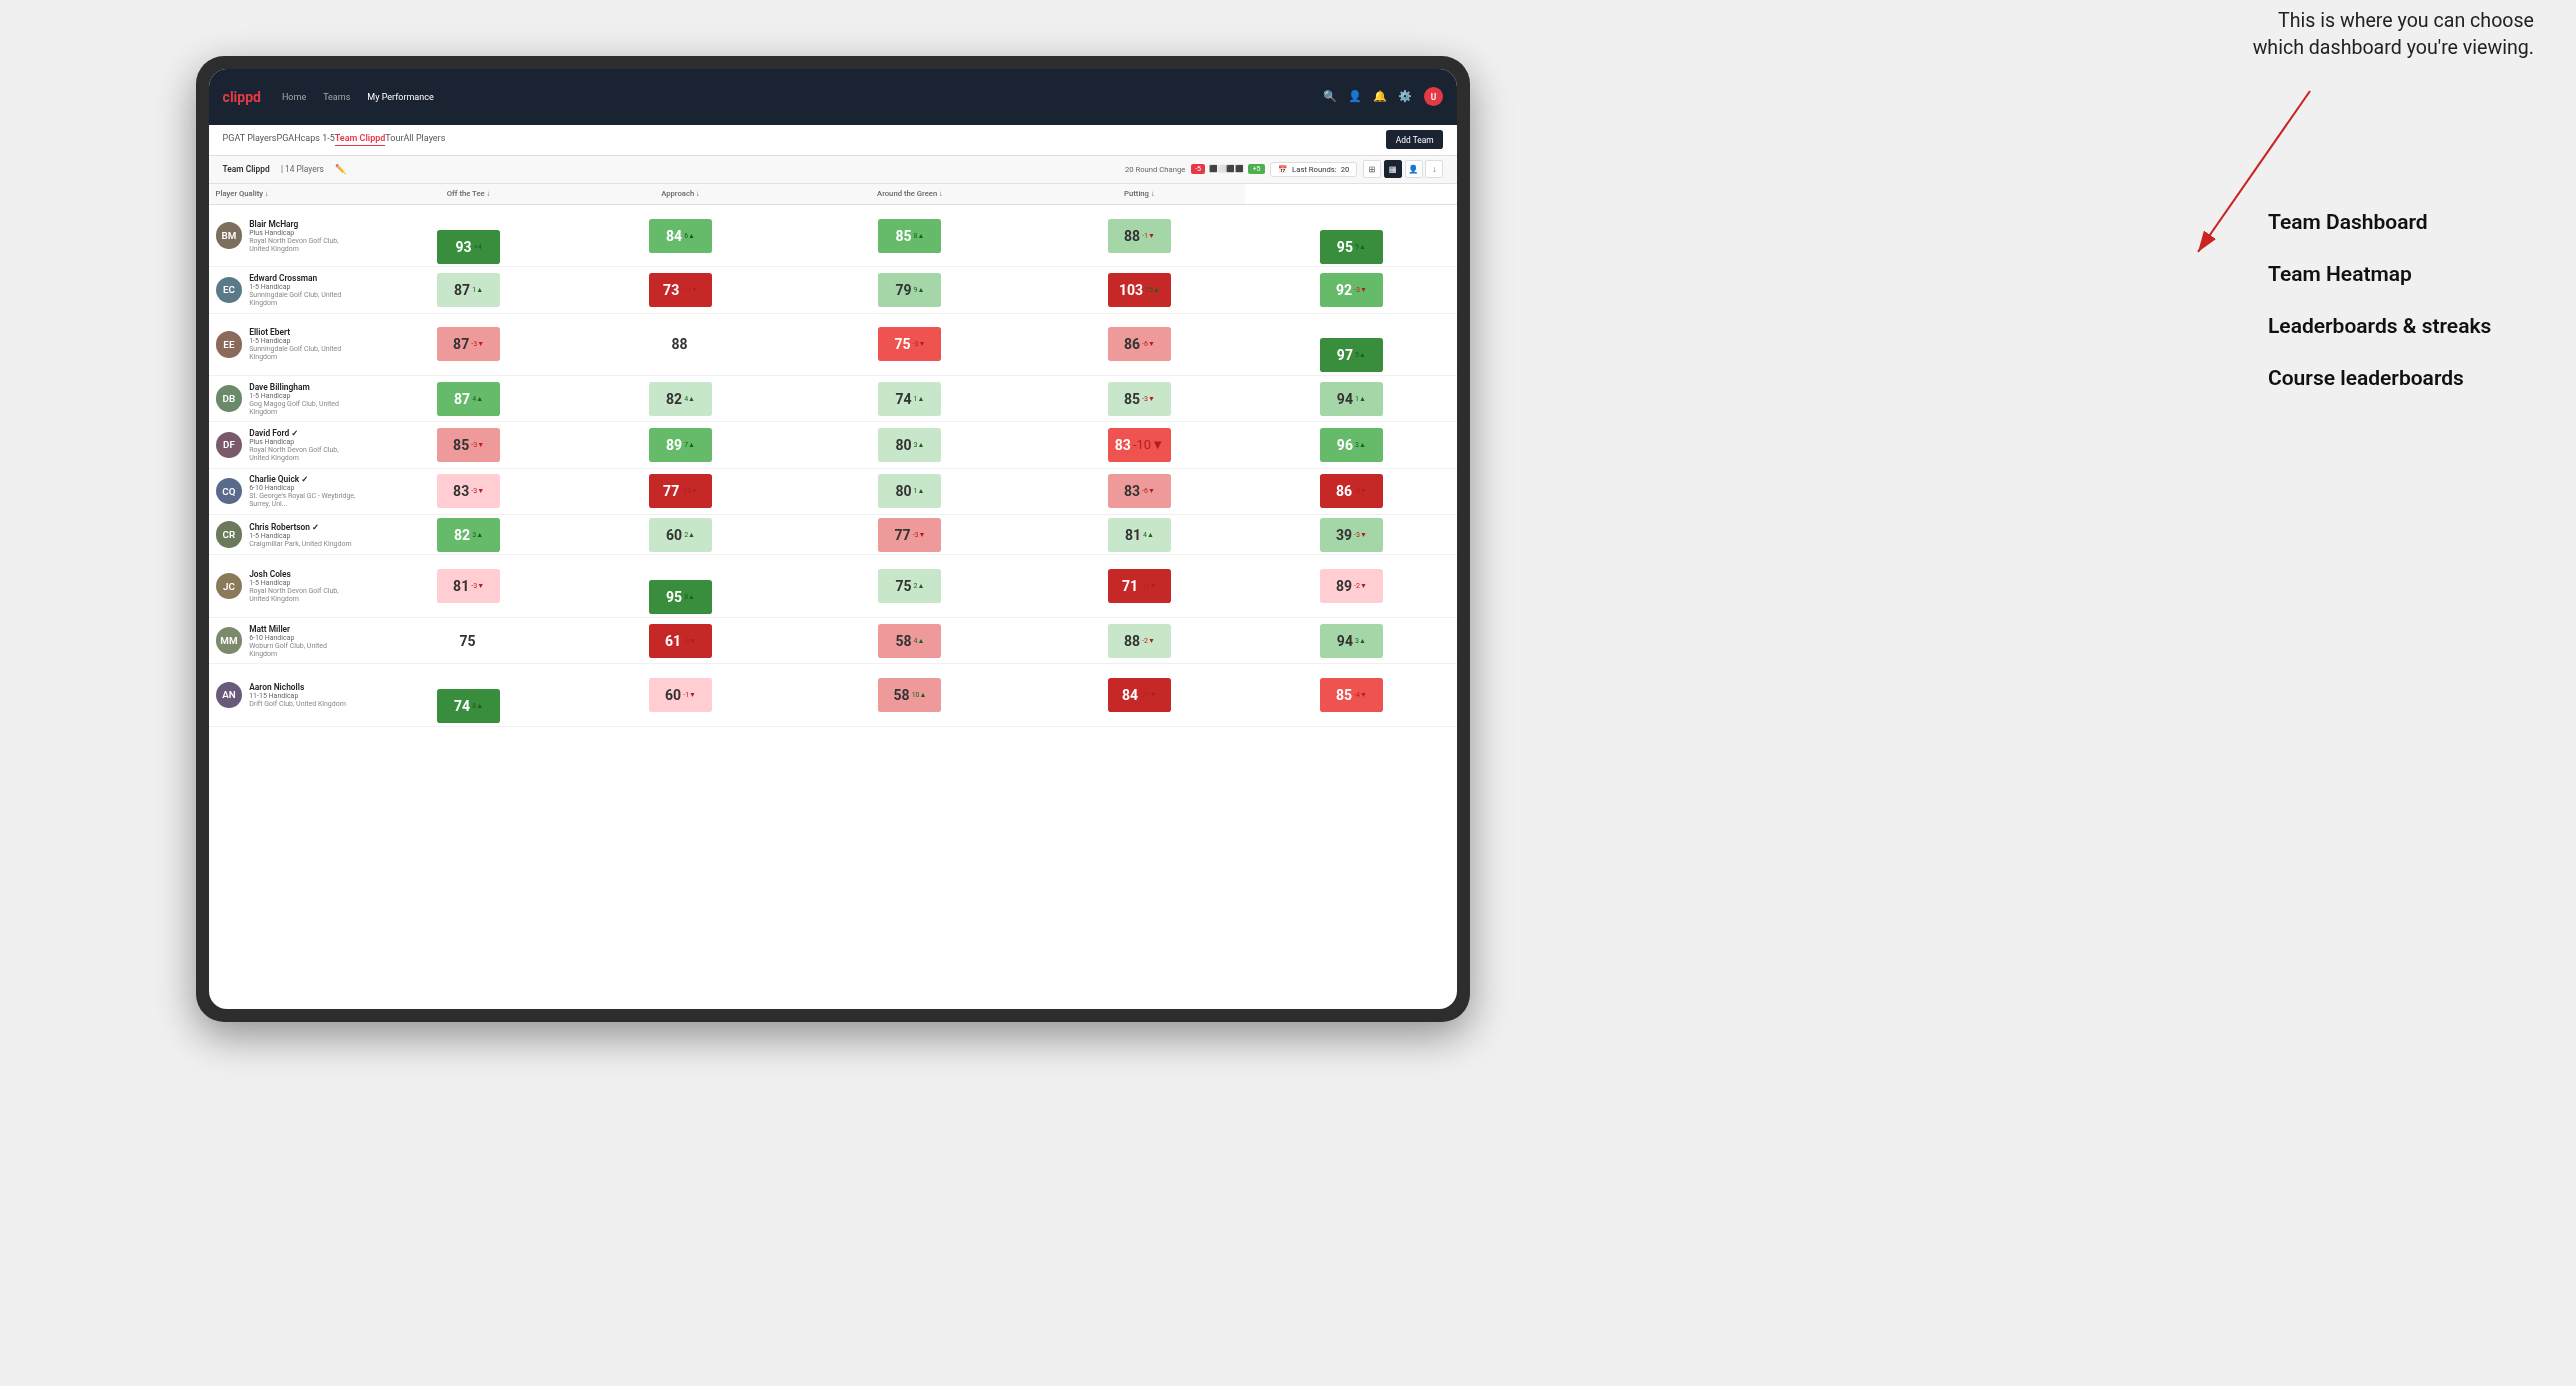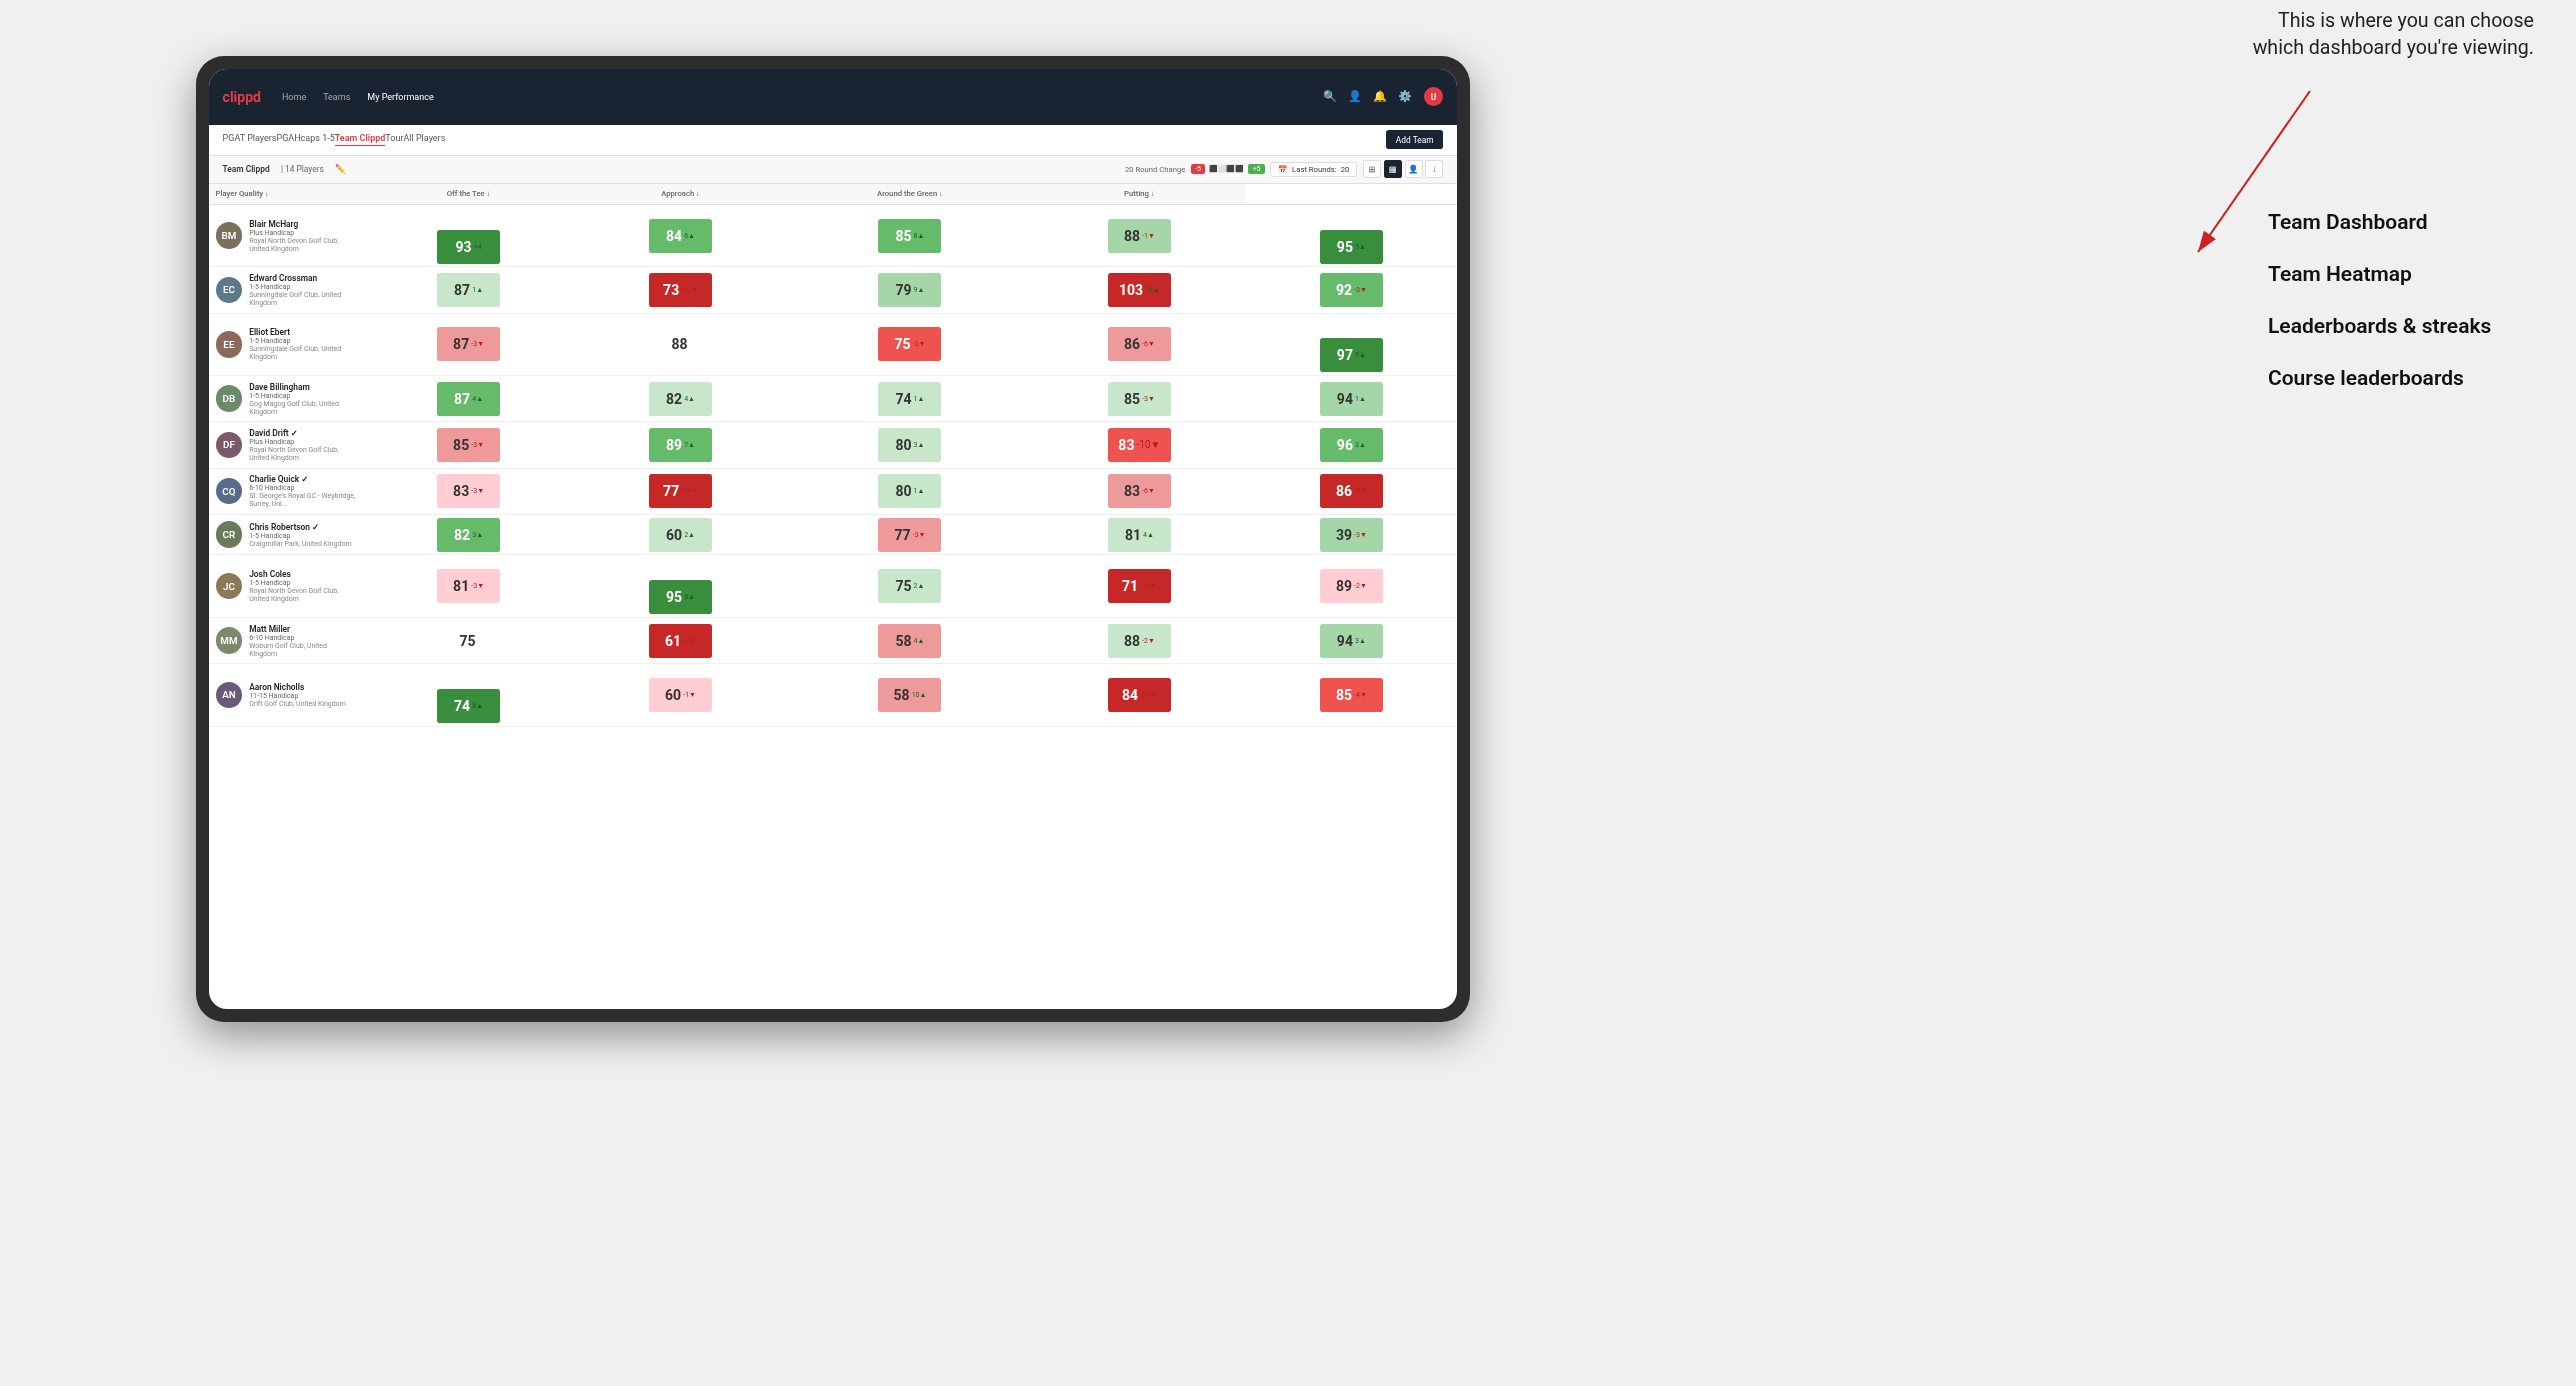--- a/index.html
+++ b/index.html
@@ -608,21 +608,21 @@
       </div>
     </td>
             </tr>
             <tr>
               <td>
     <div class="player-cell">
       <div class="player-avatar" style="background:#7a5a6a;">
         DF
       </div>
       <div class="player-info">
-        <div class="player-name">David Drift ✓</div>
+        <div class="player-name">David Ford ✓</div>
         <div class="player-handicap">Plus Handicap</div>
         <div class="player-club">Royal North Devon Golf Club, United Kingdom</div>
       </div>
     </div>
   </td>
               <td class="score-cell">
       <div class="score-box color-red-light">
         <span style="font-size:14px;font-weight:700;">85</span>
         <span class="score-sub" style="color:#b71c1c;font-size:7px;">-3▼</span>
       </div>
@@ -635,21 +635,21 @@
     </td>
               <td class="score-cell">
       <div class="score-box color-green-pale">
         <span style="font-size:14px;font-weight:700;">80</span>
         <span class="score-sub" style="color:#1b5e20;font-size:7px;">3▲</span>
       </div>
     </td>
               <td class="score-cell">
       <div class="score-box color-red-mid">
         <span style="font-size:14px;font-weight:700;">83</span>
-        <span class="score-sub" style="color:#b71c1c;font-size:10px;">-10▼</span>
+        <span class="score-sub" style="color:#b71c1c;font-size:13px;">-10▼</span>
       </div>
     </td>
               <td class="score-cell">
       <div class="score-box color-green-mid">
         <span style="font-size:14px;font-weight:700;">96</span>
         <span class="score-sub" style="color:#1b5e20;font-size:7px;">3▲</span>
       </div>
     </td>
             </tr>
             <tr>

